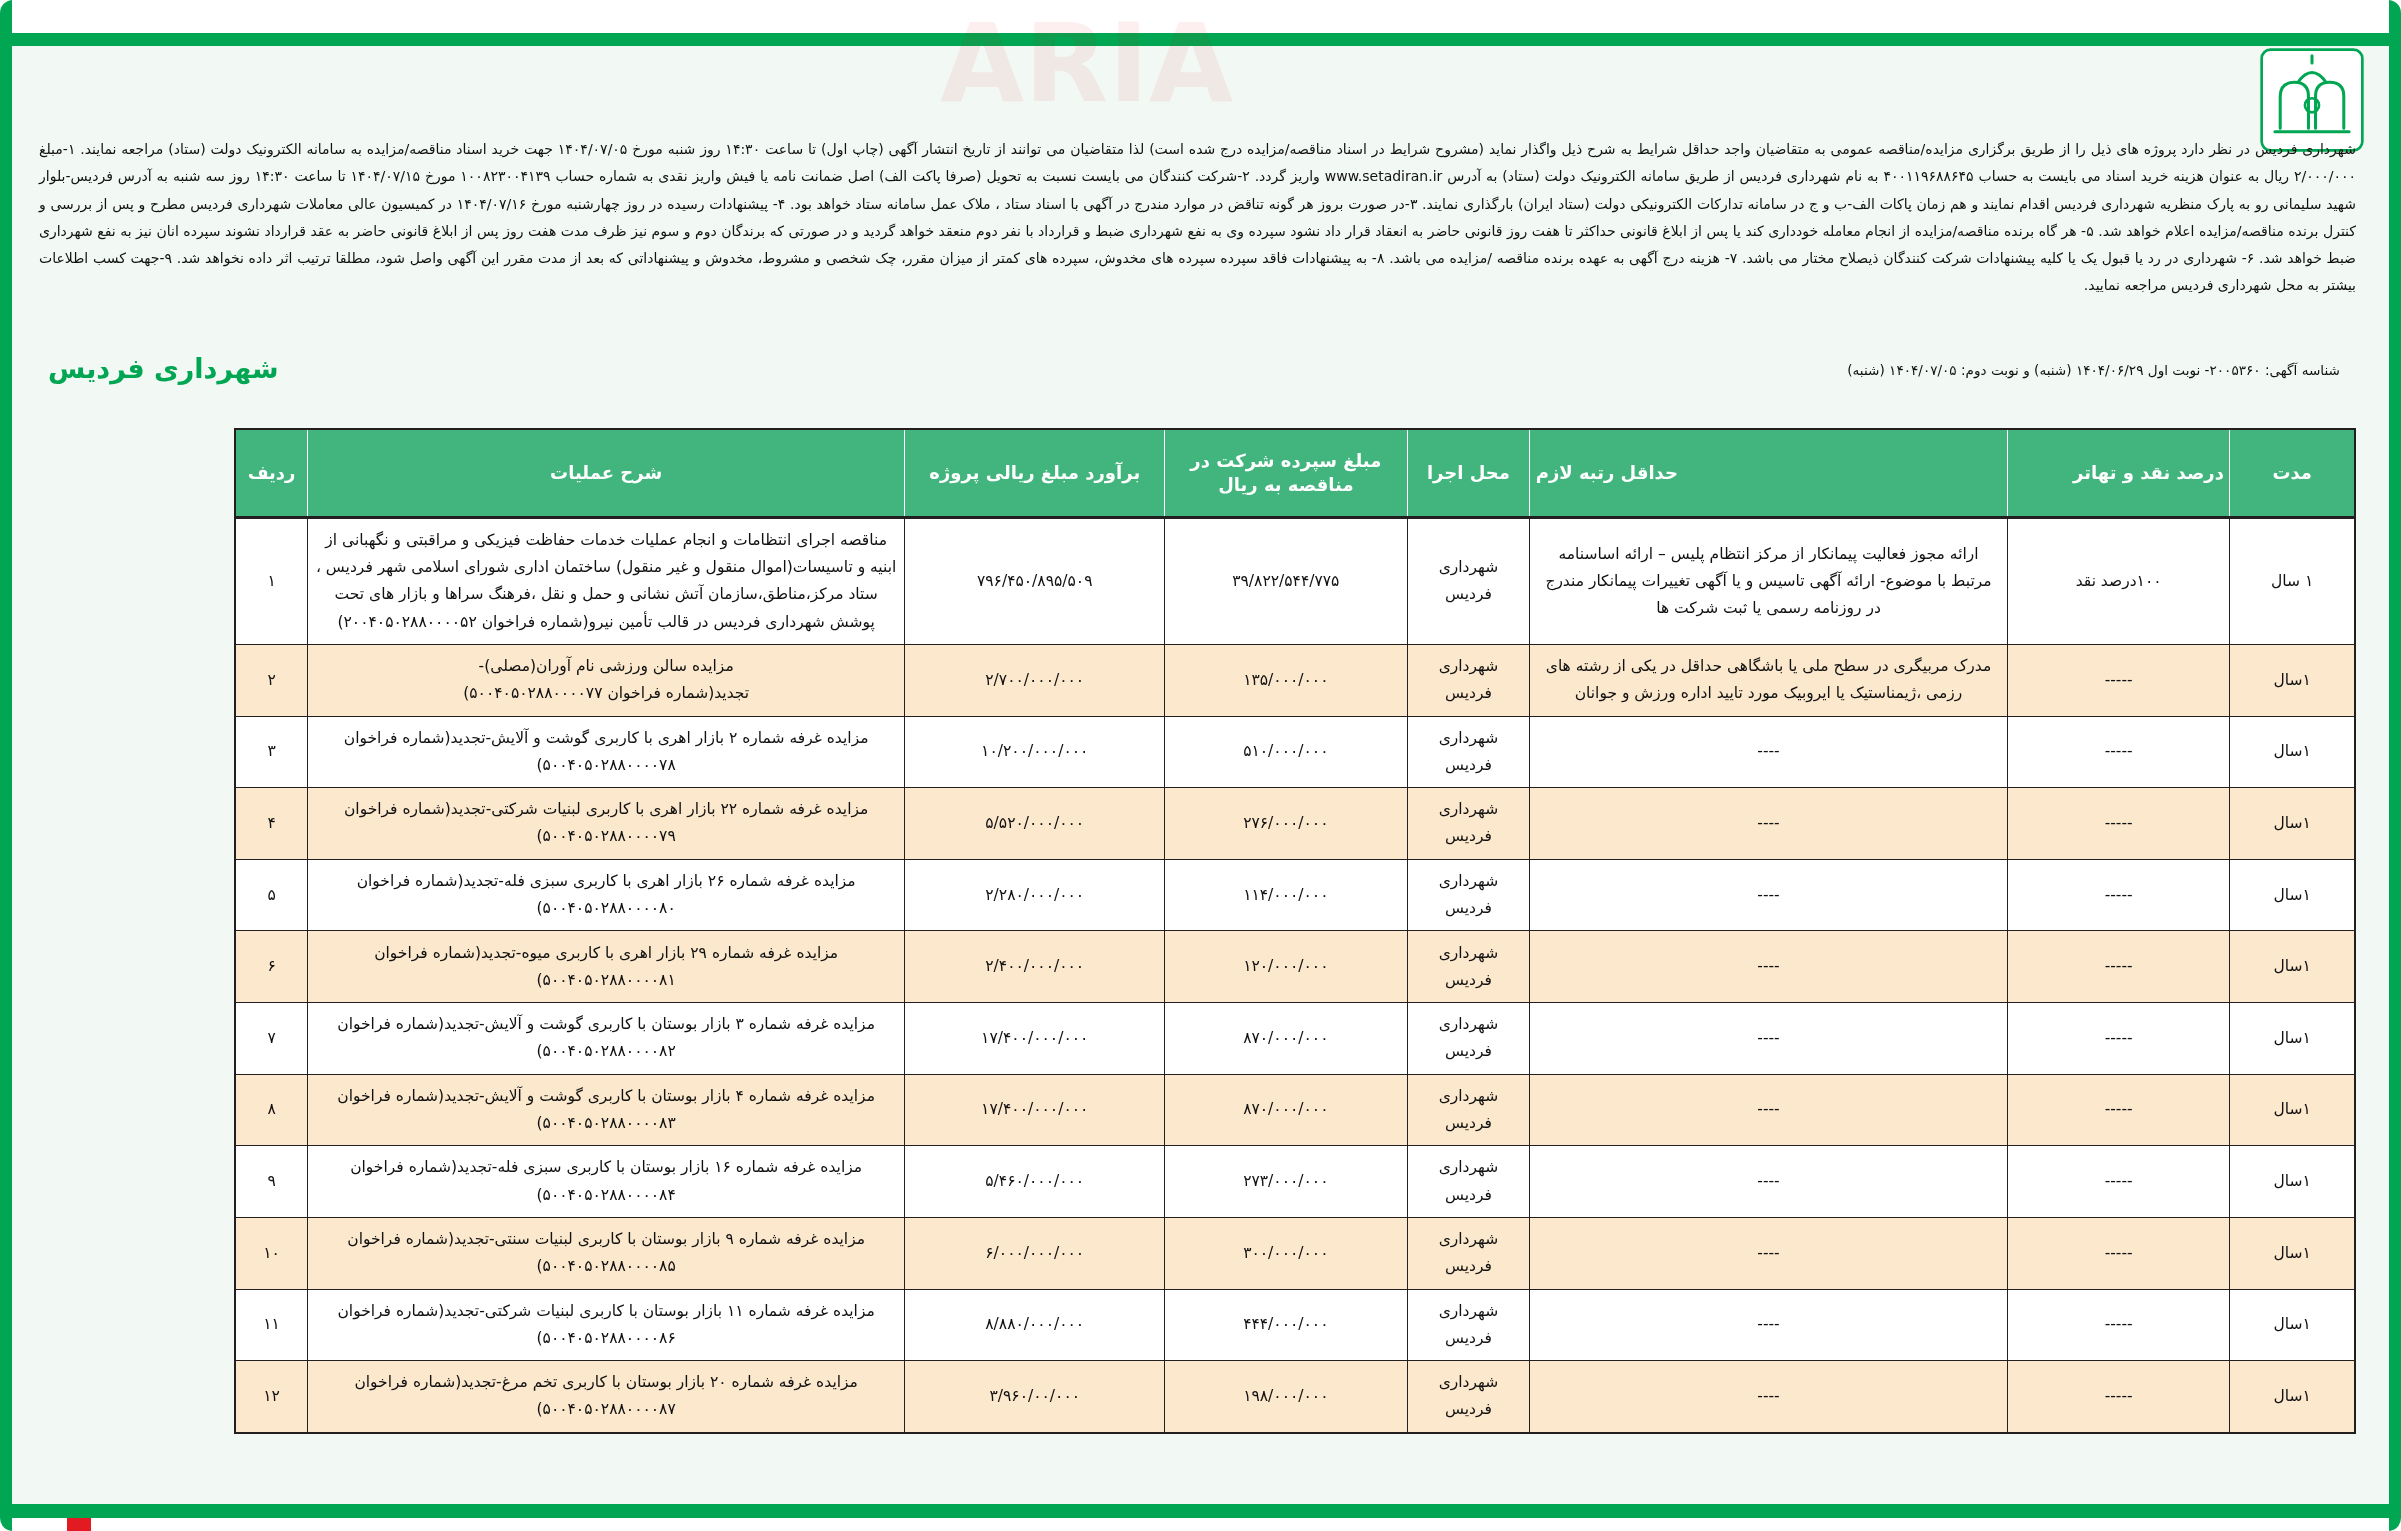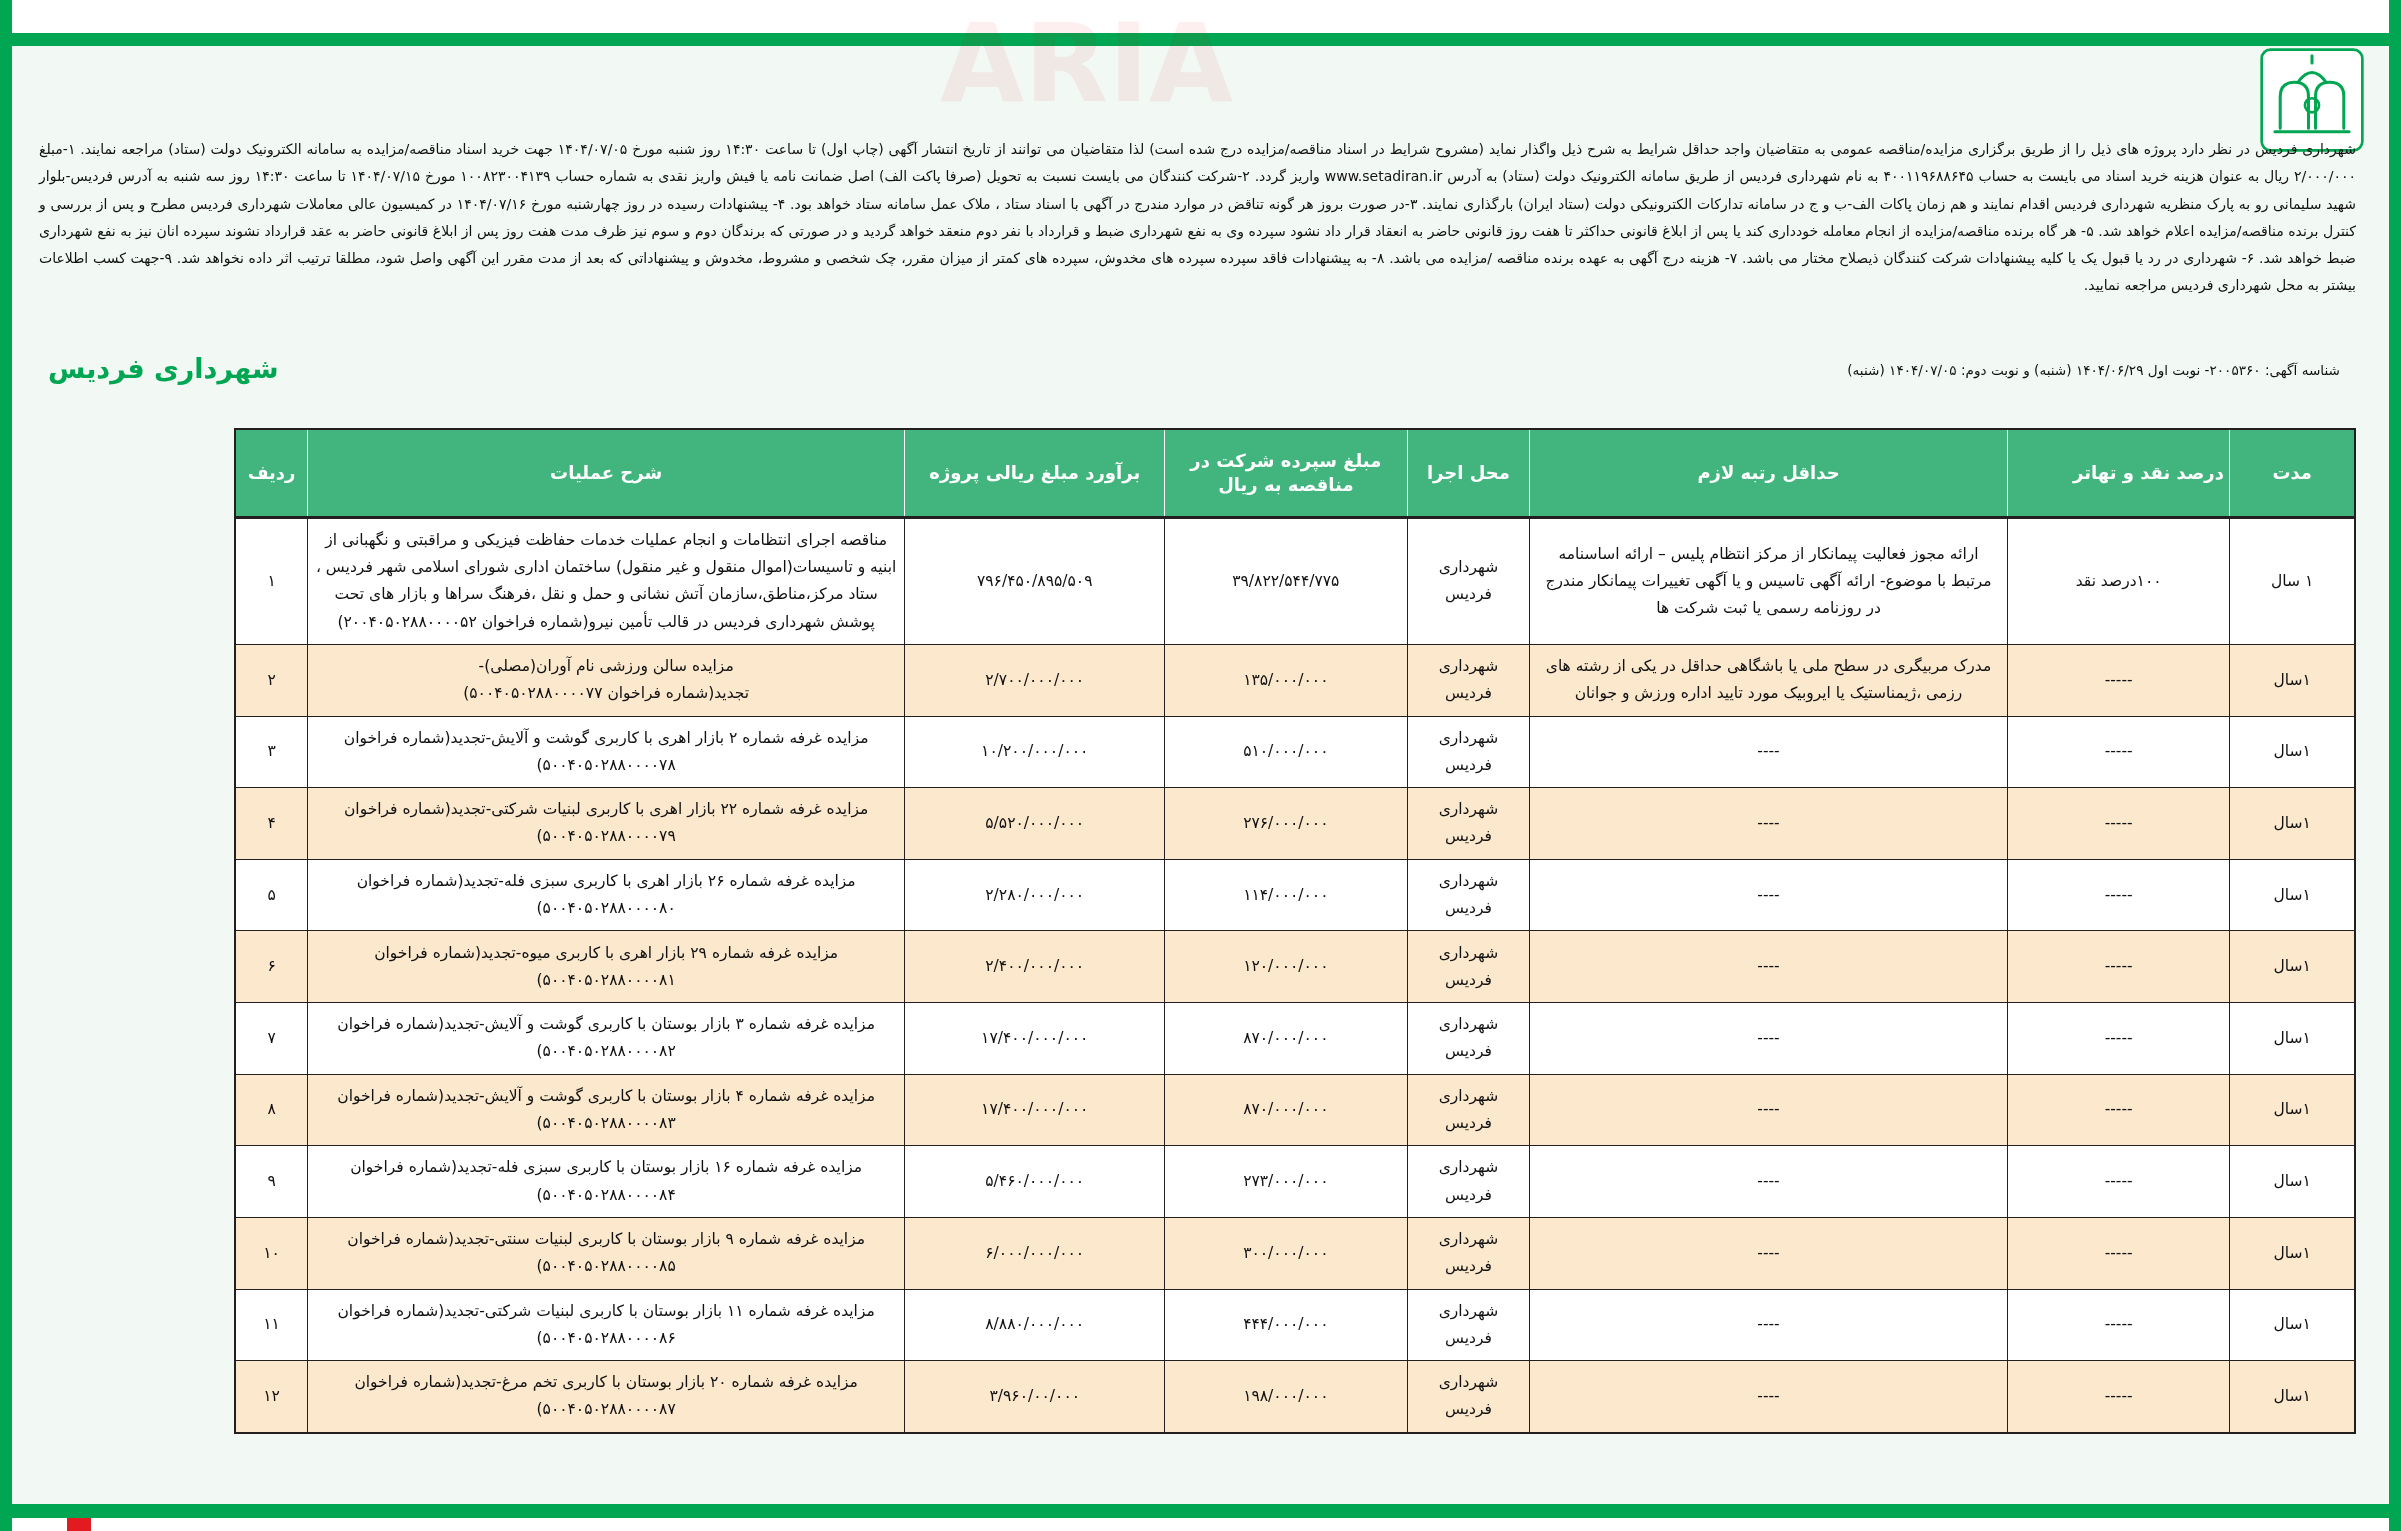--- a/index.html
+++ b/index.html
@@ -9,20 +9,21 @@
     font-family:"DejaVu Sans","Liberation Sans",sans-serif;
     overflow:hidden;
   }
   .page{
     position:relative;
     width:2401px;height:1531px;
     background:#f2f8f4;
     box-sizing:border-box;
     border-right:12.7px solid #00a651;
     border-left:12.7px solid #00a651;
+    border-radius:13px;
   }
   .top-white{
     position:absolute;top:0;left:0;right:0;height:33px;background:#ffffff;
   }
   .top-green-bar{
     position:absolute;top:33px;left:0;right:0;height:12.7px;background:#00a651;
   }
   .bottom-green-bar{
     position:absolute;bottom:12.7px;left:0;right:0;height:14.6px;background:#00a651;
   }
@@ -116,21 +117,21 @@
     padding:8.2px 7.3px;
     line-height:1.75;
   }
   table.main tr.odd td{background:#ffffff;}
   table.main tr.even td{background:#fbe8cd;}
   .c-radif{width:56px;font-size:17.3px;margin-left:20px;}
   .c-sharh{width:582px;font-size:15.5px;}
   .c-baravord{width:244px;}
   .c-seporde{width:227px;}
   .c-mahal{width:107px;}
-  .c-rotbe{width:462px;text-align:center;font-size:15.5px;}
+  .c-rotbe{width:462px;text-align:left;font-size:15.5px;}
   .c-darsad{width:207px;text-align:right;}
   .c-modat{width:109px;}
   .hdr-thick{border-bottom:3.6px solid #231f20 !important;}
 </style>
 </head>
 <body>
 
 <div class="page">
 
   <div class="top-white"></div>

